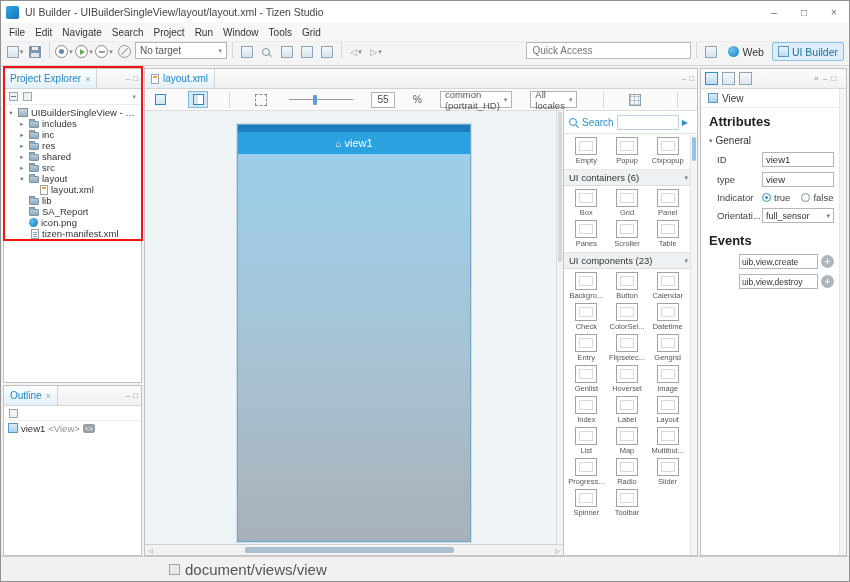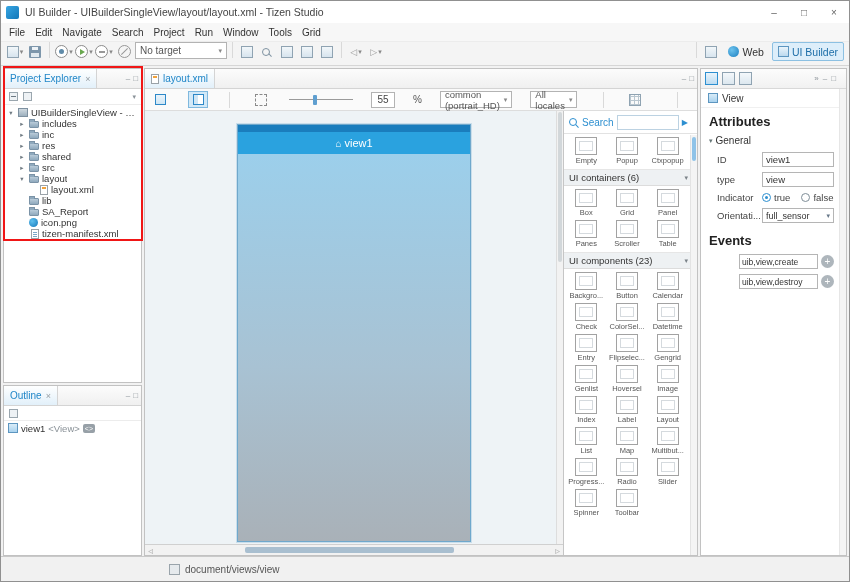--- a/index.html
+++ b/index.html
@@ -160,21 +160,21 @@
   .field-select{flex:1;min-width:0;height:15px;border:1px solid #b5b5b5;display:flex;align-items:center;font-size:9px;padding:0 3px;color:#333;background:#fff;gap:2px}
   .field-select .caret{margin-left:auto;font-size:7px;color:#678}
   .event-row{display:flex;align-items:center;gap:3px;margin:0 0 5px 30px}
   .event-input{flex:1;min-width:0;height:15px;border:1px solid #b5b5b5;font-size:8.5px;padding:0 2px;color:#333;font-family:"Liberation Sans",sans-serif}
   .event-add{width:13px;height:13px;border-radius:50%;background:#aeb6bc;color:#fff;font-size:10px;line-height:13px;text-align:center;flex:0 0 auto}
   .rp-scrollbar{position:absolute;right:0;top:20px;bottom:0;width:7px;background:#f4f4f4;border-left:1px solid #e6e6e6}
 
   
   .statusbar{height:25px;border-top:1px solid #c9c9c9;background:#f1f1f1;display:flex;align-items:center;gap:5px;padding-left:168px;flex:0 0 auto}
   .sb-ic{width:11px;height:11px;border:1px solid #9aa4ab;background:#e6eaed}
-  .sb-text{font-size:10px;color:#555}
+  .sb-text{font-size:15px;color:#555}
 
   
   .red-annotation{position:absolute;left:2px;top:65px;width:140px;height:175px;border:2px solid #f01616;pointer-events:none;z-index:50}
 </style>
 </head>
 <body>
 
 <div class="window">
 
   <div class="titlebar">
@@ -246,20 +246,21 @@
     <div class="tsep"></div>
     <div class="tbtn">
         <span class="nav-glyph">◁</span>
         <span class="tcaret">▾</span>
       </div>
     <div class="tbtn">
         <span class="nav-glyph">▷</span>
         <span class="tcaret">▾</span>
       </div>
     <div class="tspacer"></div>
+    <input class="quick-input" placeholder="Quick Access" style="">
     <div class="tsep"></div>
     <div class="tbtn">
         <span class="gbox"></span>
       </div>
     <div class="persp">
         <span class="ic-web"></span>
         <span>Web</span>
       </div>
     <div class="persp active">
         <span class="persp-ic"></span>

